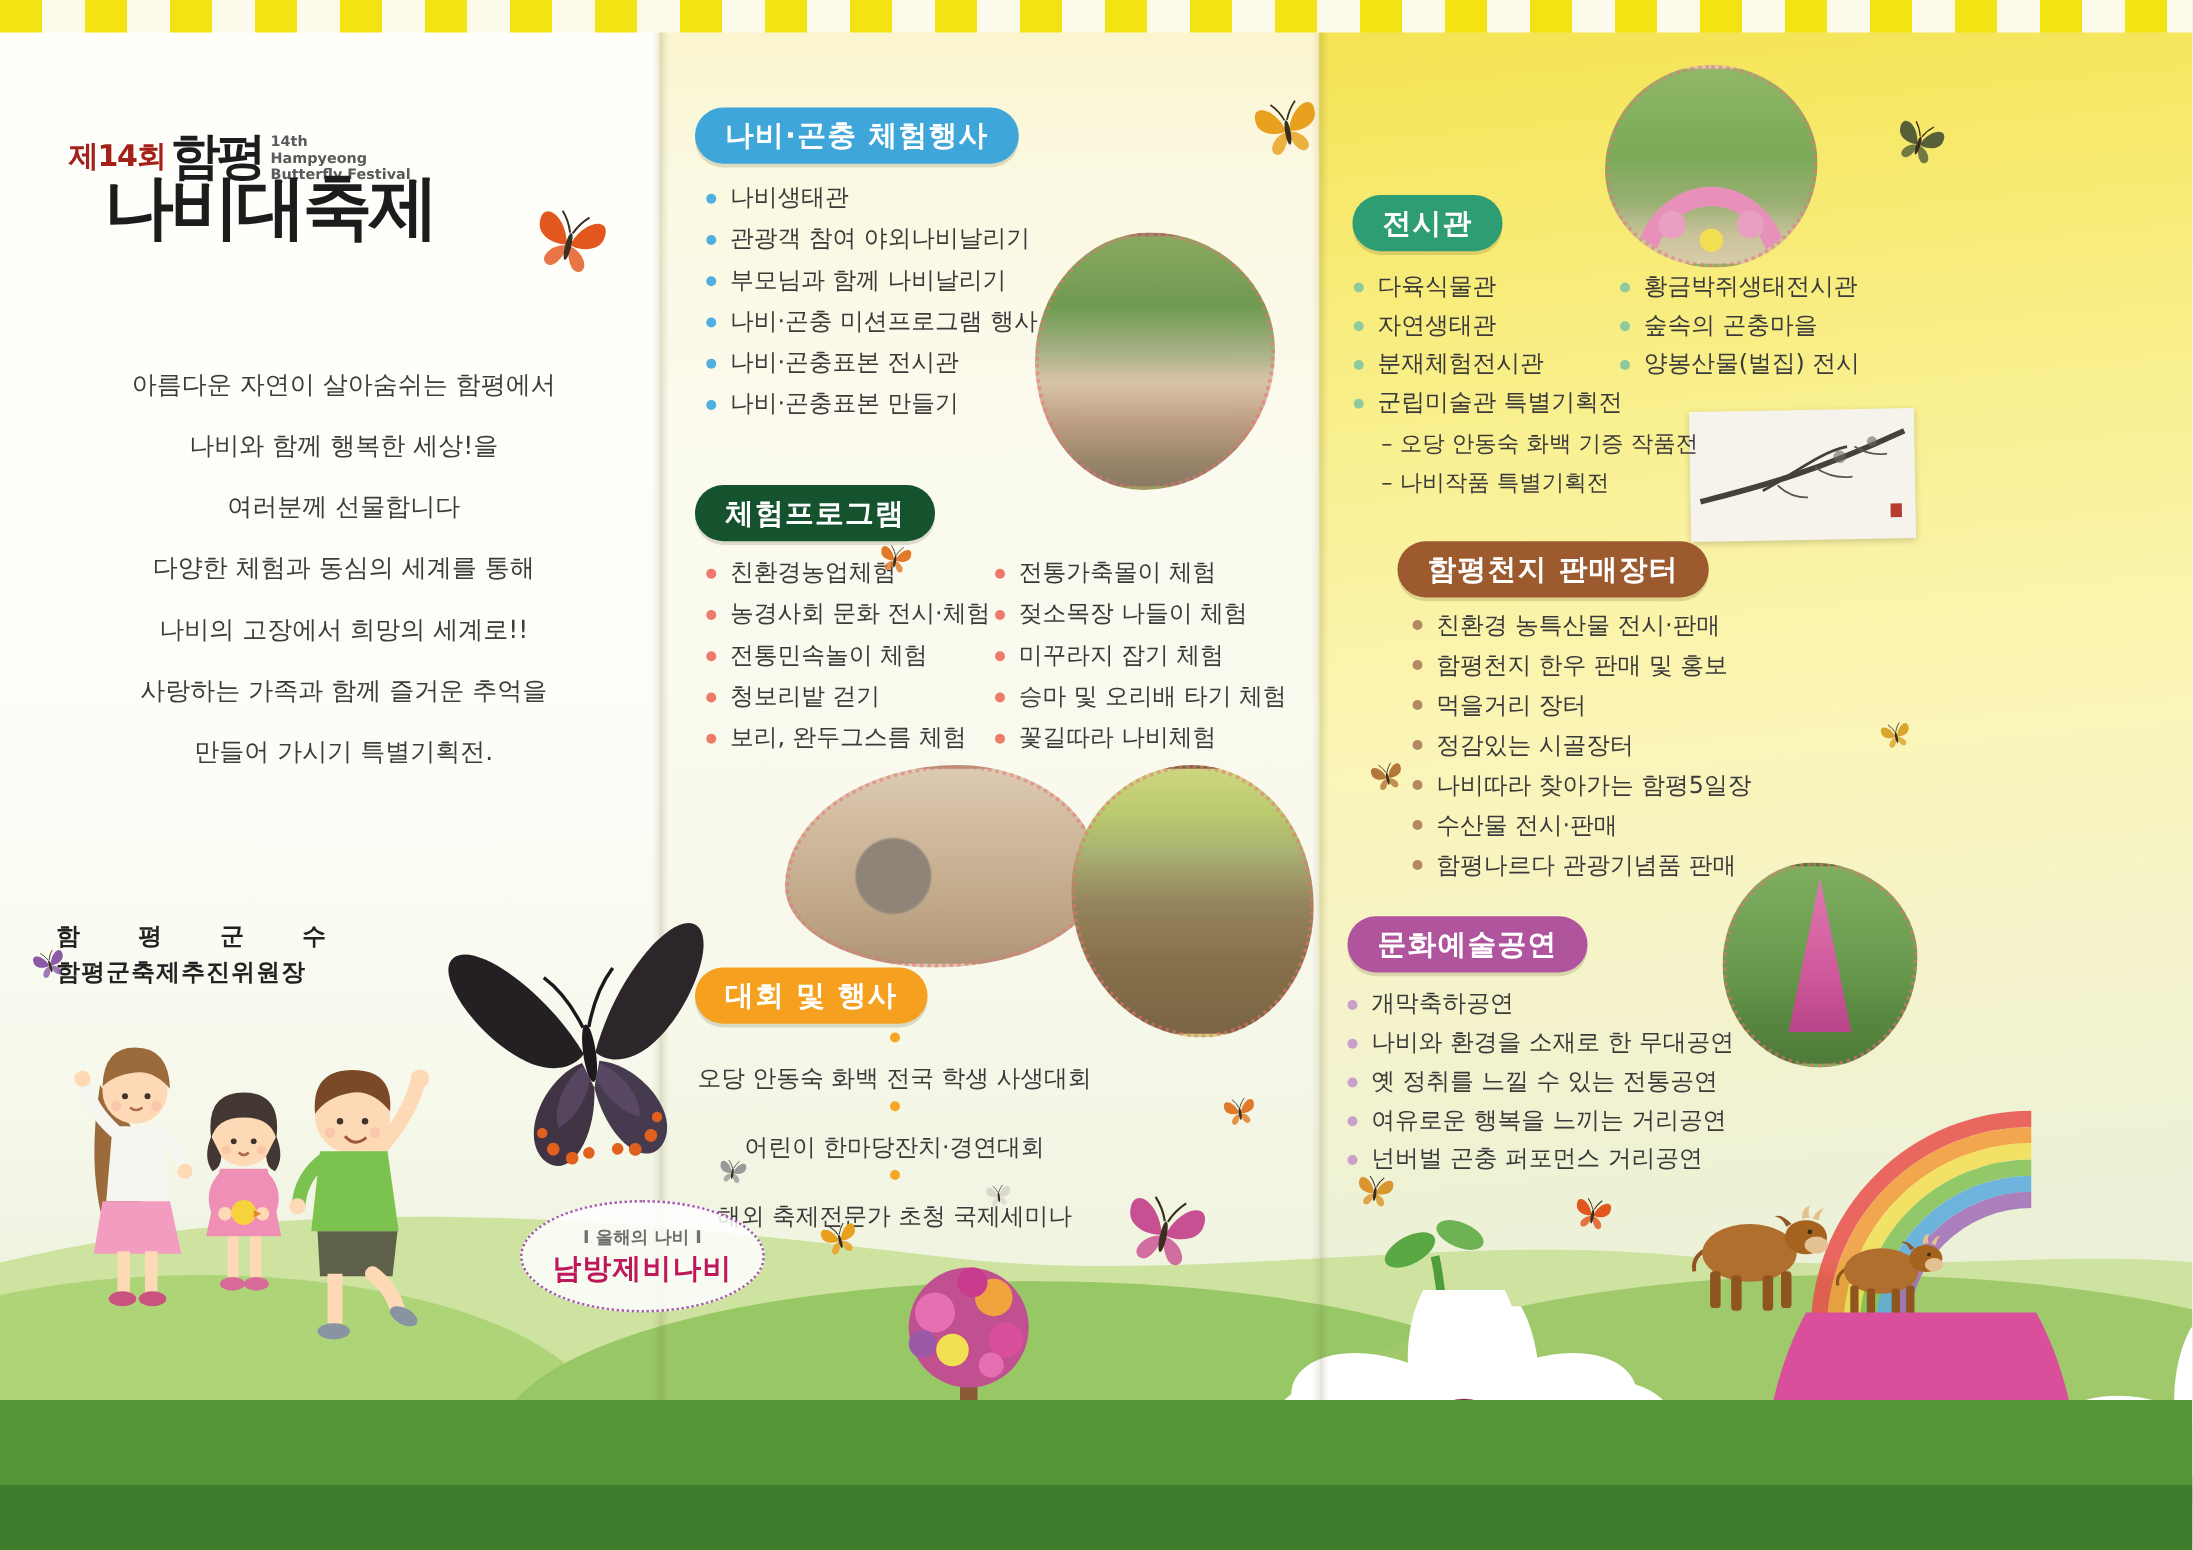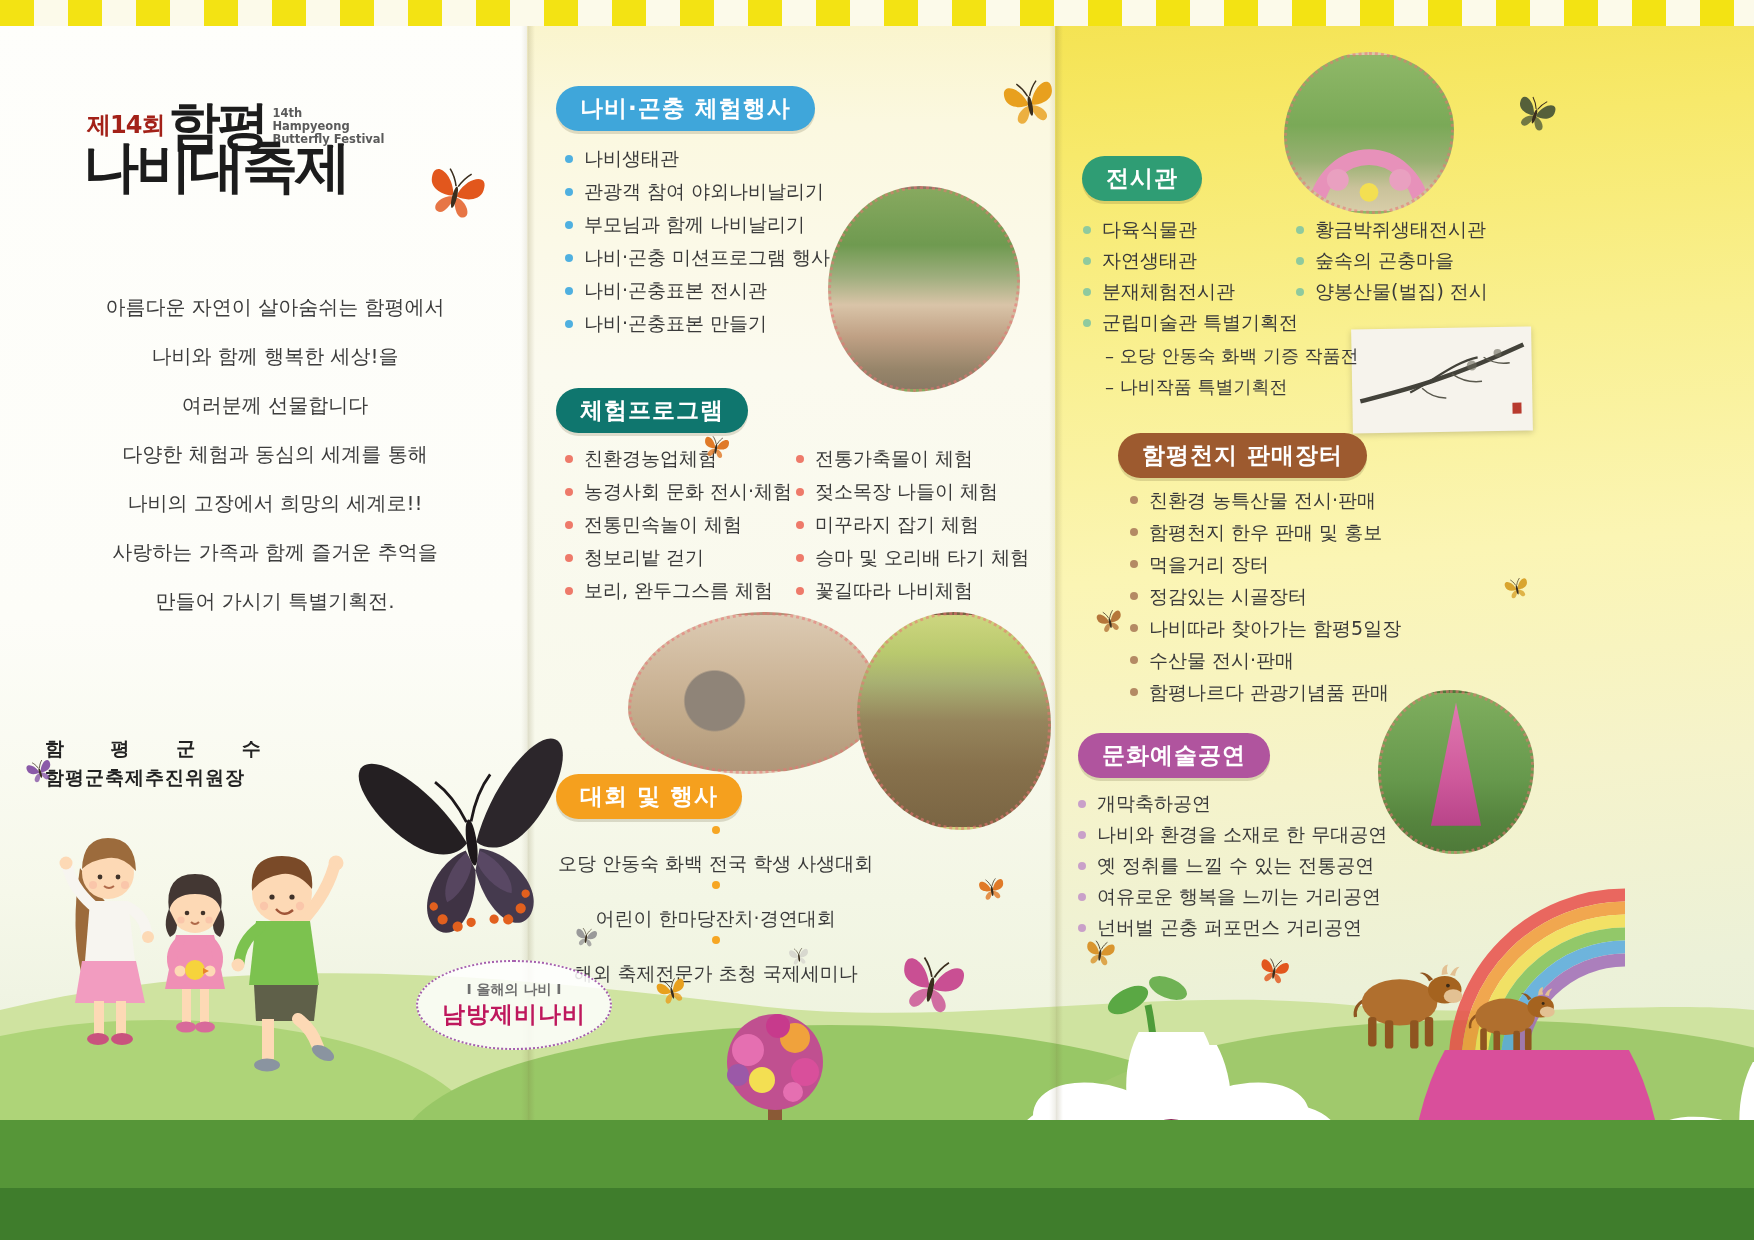--- a/index.html
+++ b/index.html
@@ -17,42 +17,42 @@
     background:linear-gradient(180deg,#faf4c8 0%,#fbf8e0 10%,#fbfaef 30%,#f8f9ec 60%,#eef3de 85%,#e7eed8 100%);}
   #panel-right{left:1055px; width:699px;
     background:linear-gradient(175deg,#f4e24e 0%,#f7e96b 12%,#f9f091 28%,#fbf5b4 45%,#f5f3cb 62%,#ecf1d8 78%,#e4edd6 100%);}
   .fold{position:absolute; top:0; height:1240px; width:14px; z-index:4;
     background:linear-gradient(90deg,transparent 0%,rgba(110,100,50,.10) 45%,rgba(110,100,50,.18) 52%,transparent 100%);}
   
   #checker{left:0; top:0; width:1754px; height:26px; z-index:10;
     background:repeating-linear-gradient(90deg,#f3e313 0 34px,#fcfaea 34px 68px);}
   
   #logo{left:55px; top:103px; z-index:6; color:#1c1c1c;}
-  #logo .row1{display:flex; align-items:flex-start;margin-left:32px;}
+  #logo .row1{display:flex; align-items:flex-start;}
   #logo .ed{color:#a32118; font-weight:bold; font-size:24px; margin-top:6px; letter-spacing:-1px;}
-  #logo .t1{font-size:52px; font-weight:bold; letter-spacing:-3px; line-height:44px; margin-left:4px;}
+  #logo .t1{font-size:40px; font-weight:bold; letter-spacing:-3px; line-height:44px; margin-left:4px;}
   #logo .en{display:flex; flex-direction:column; font-size:11.5px; color:#5a5a5a; line-height:13px; margin:4px 0 0 6px; font-weight:bold;}
   #logo .t2{font-size:56px; font-weight:bold; letter-spacing:-3px; line-height:52px; margin:-6px 0 0 28px;}
   
   #greeting{left:45px; top:283px; width:460px; text-align:center; font-size:20px; color:#3c3c3c; z-index:6;}
   #greeting div{line-height:49px; white-space:nowrap;}
   #signature{left:45px; top:736px; width:460px; text-align:left; color:#222; z-index:6;}
   #signature .sg1{font-size:19px; font-weight:bold; letter-spacing:8px; word-spacing:24px;}
   #signature .sg2{font-size:19px; font-weight:bold; margin-top:3px; letter-spacing:1px;}
   
   #bubble{left:416px; top:960px; width:192px; height:86px; z-index:7;
     border:2px dotted #a55fae; border-radius:50%; background:rgba(255,255,255,.85);
     display:flex; flex-direction:column; align-items:center; justify-content:center;}
   #bubble .bl{font-size:14px; color:#6f6f6f; font-weight:bold;}
   #bubble .bn{font-size:23px; color:#be185d; font-weight:bold; letter-spacing:1px;}
   
   .pill{position:absolute; z-index:6; color:#fff; font-weight:bold; font-size:23px;
     padding:7px 24px; border-radius:24px; letter-spacing:1px; white-space:nowrap;
     box-shadow:0 3px 0 rgba(90,80,40,.18);}
-  .pill.blue{background:#3fa6da;} .pill.red{background:#0f766e;}
+  .pill.blue{background:#3fa6da;} .pill.red{background:#14532d;}
   .pill.orange{background:#f5a01e;} .pill.green{background:#2f9d74;}
   .pill.brown{background:#9d5a2f;} .pill.purple{background:#b0549e;}
   
   .blist{position:absolute; z-index:6; list-style:none; margin:0; padding:0; font-size:19px; color:#3a3a3a;}
   .blist li{display:flex; align-items:center; gap:11px; white-space:nowrap;}
   .blist .dot{width:8px; height:8px; border-radius:50%; flex:none;}
   .lh33 li{line-height:33px;} .lh31 li{line-height:31px;} .lh32 li{line-height:32px;} .lh36 li{line-height:36px;flex-direction:column;}
   .blue-d .dot{background:#4fb0e0;} .red-d .dot{background:#ee7a6a;}
   .orange-d .dot{background:#f6a623;} .green-d .dot{background:#8fca9e;}
   .brown-d .dot{background:#b48a64;} .purple-d .dot{background:#c9a0c9;}

